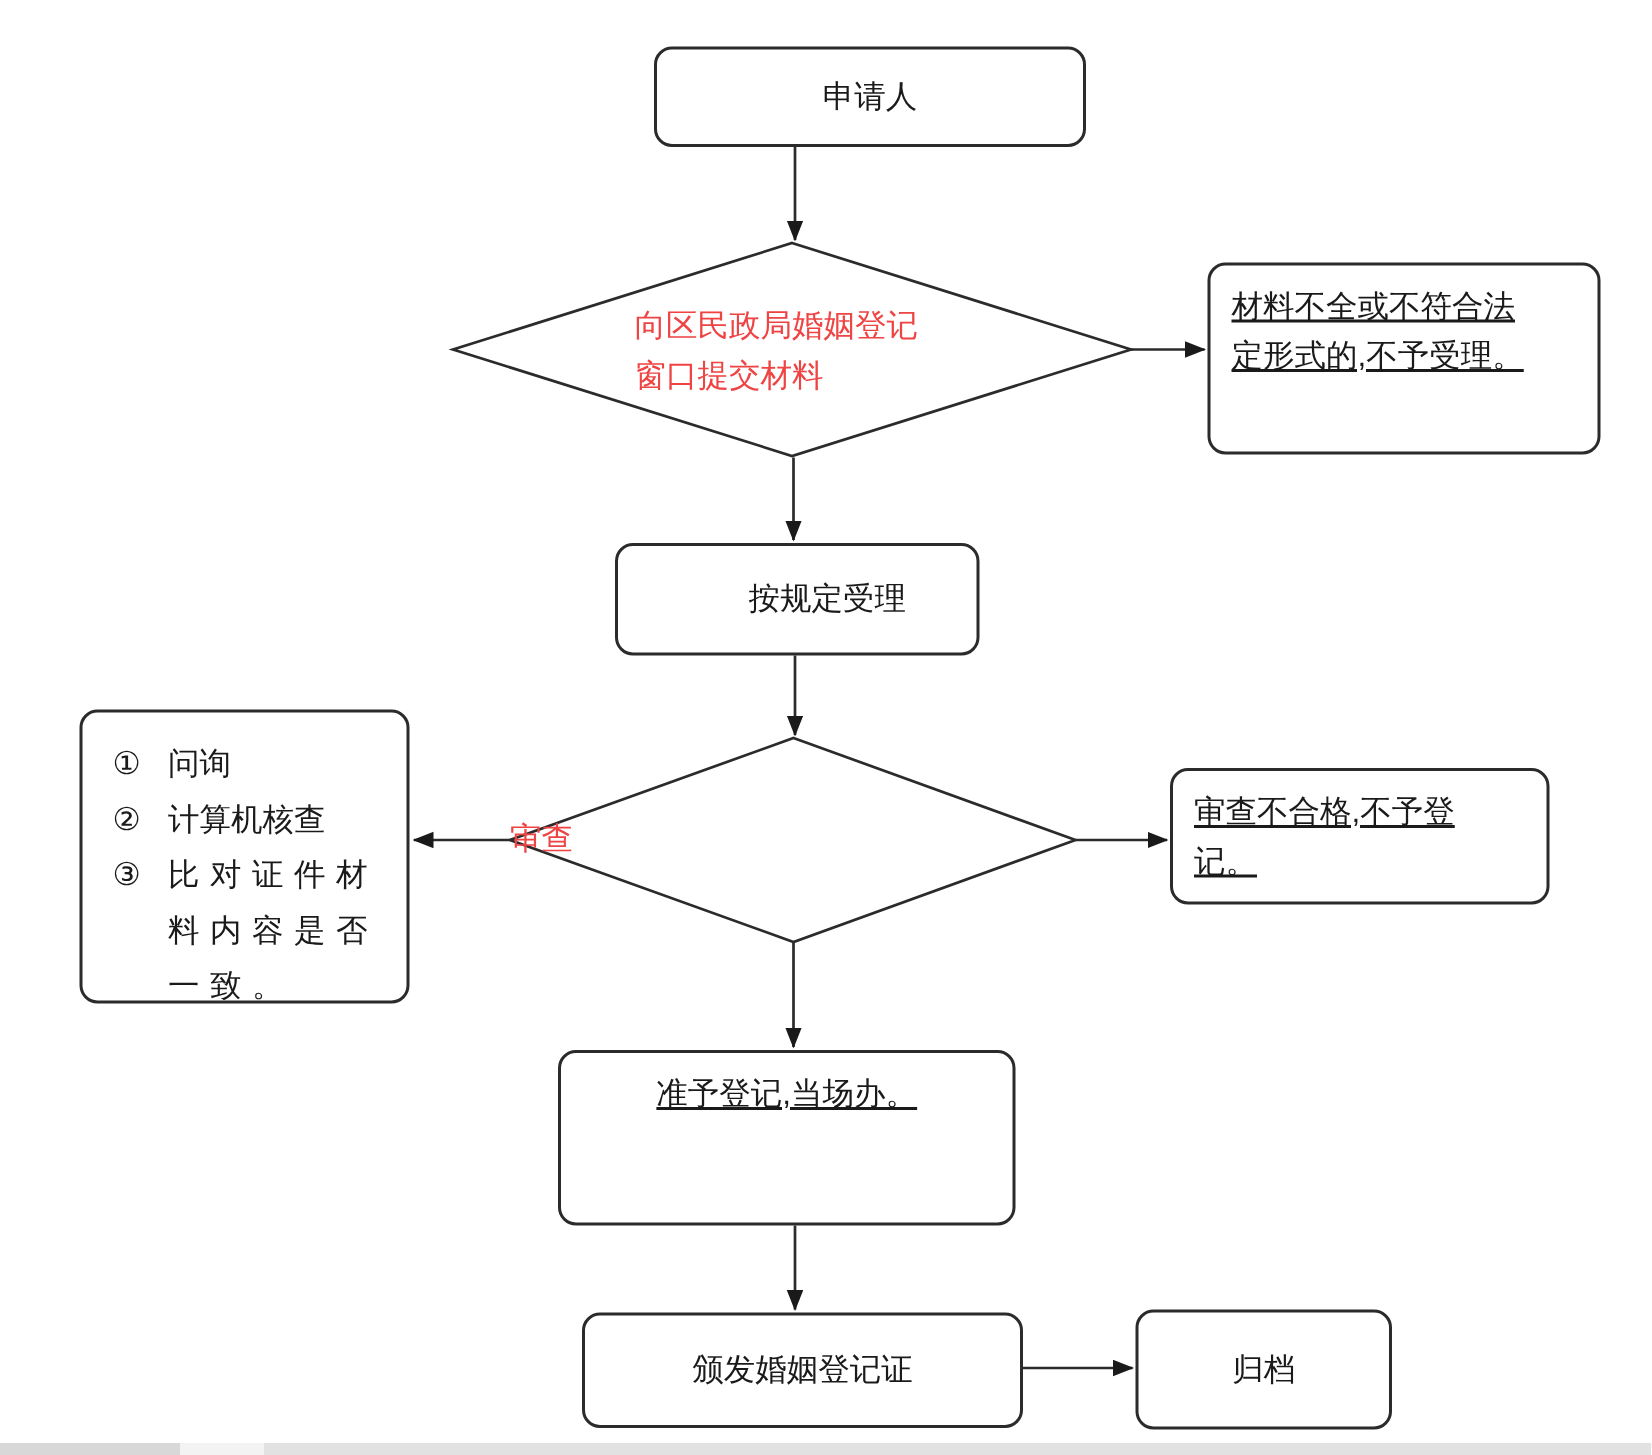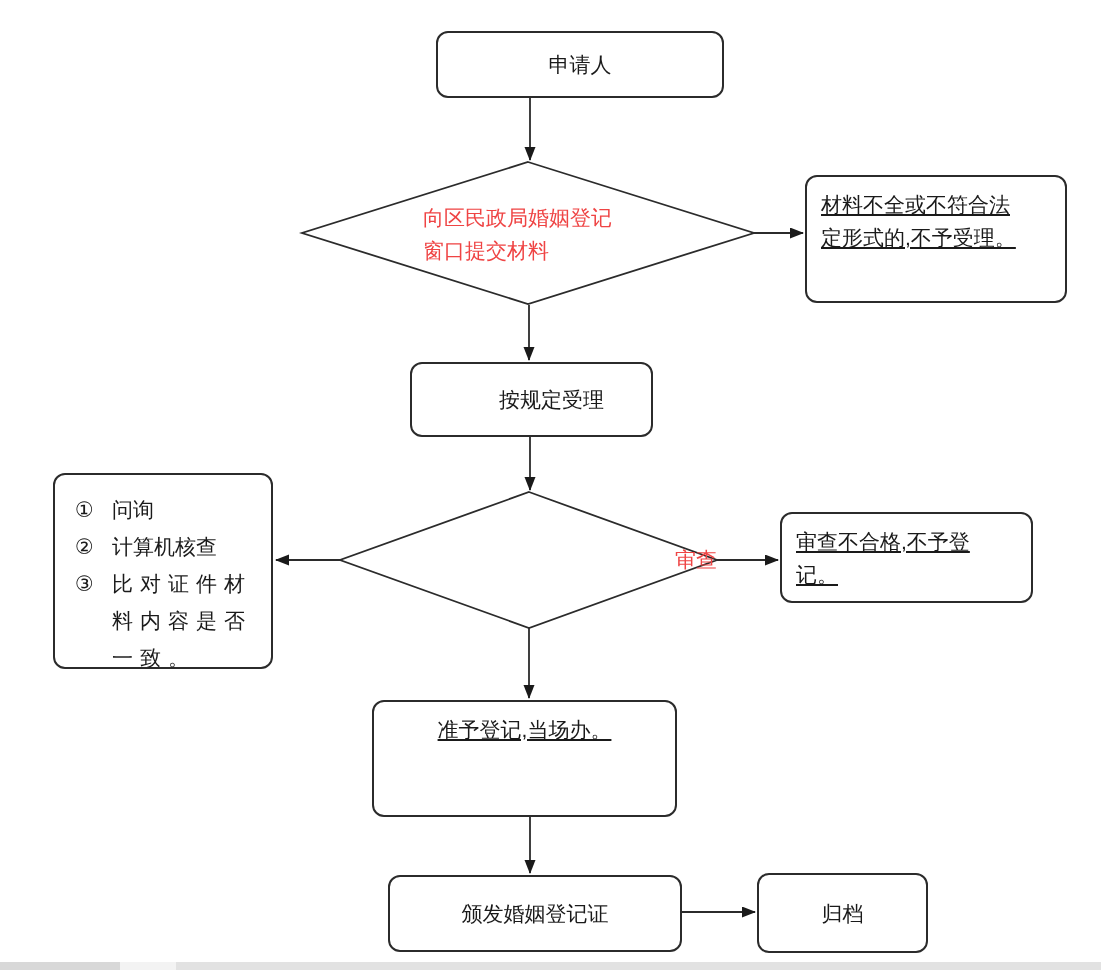--- a/index.html
+++ b/index.html
@@ -124,21 +124,21 @@
   <div class="dlabel" style="left:423px; top:201px; width:220px;">向区民政局婚姻登记
 窗口提交材料</div>
 
   <div class="rbox toptext multiline" style="left:805px; top:175px; width:262px; height:128px;">材料不全或不符合法
 定形式的,不予受理。</div>
 
   <div class="rbox center" style="left:410px; top:362px; width:243px; height:75px;padding-left:40px;">
     <span>按规定受理</span>
   </div>
 
-  <div class="dlabel" style="left:340px; top:543px; width:377px; text-align:right;">审查</div>
+  <div class="dlabel" style="left:340px; top:543px; width:377px; text-align:left;">审查</div>
 
   <div class="rbox steps" style="left:53px; top:473px; width:220px; height:196px;">
     <div class="step">
       <span class="marker">①</span>
       <span class="text">问询</span>
     </div>
     <div class="step">
       <span class="marker">②</span>
       <span class="text">计算机核查</span>
     </div>

